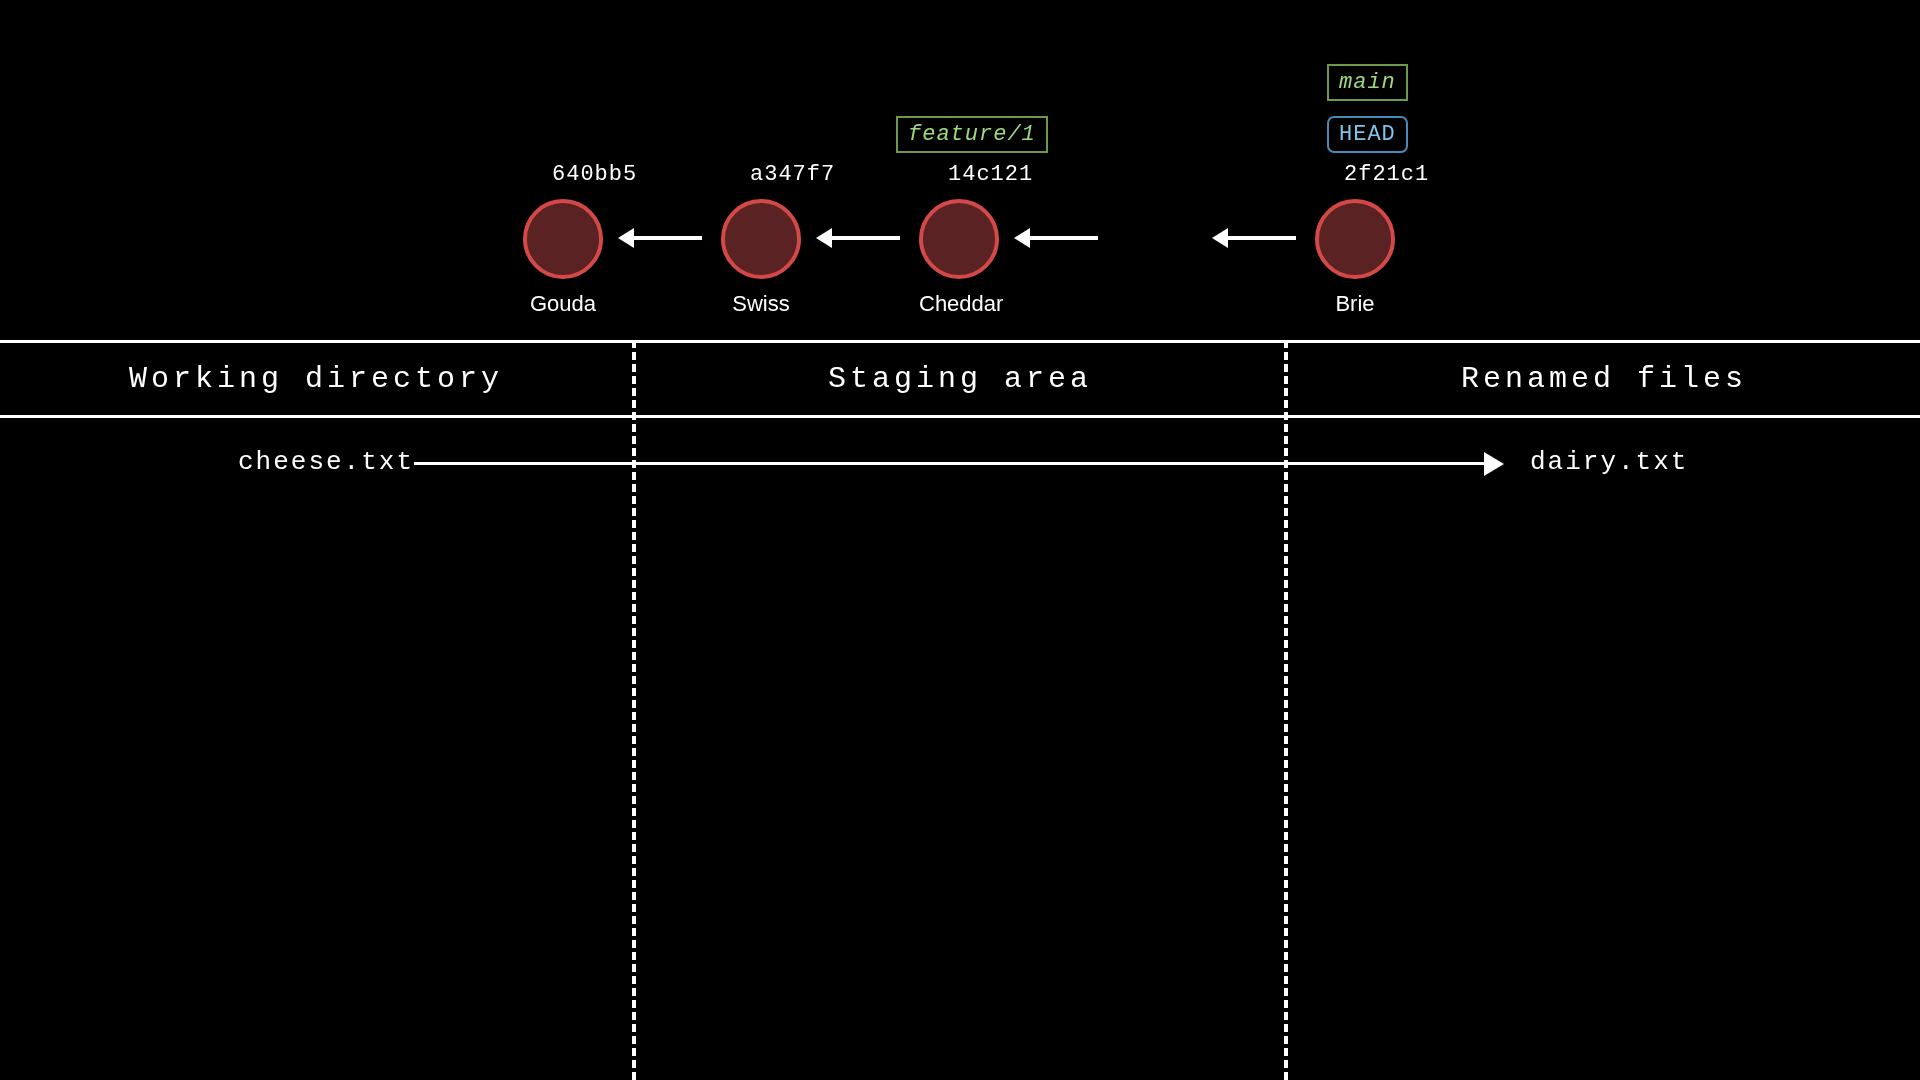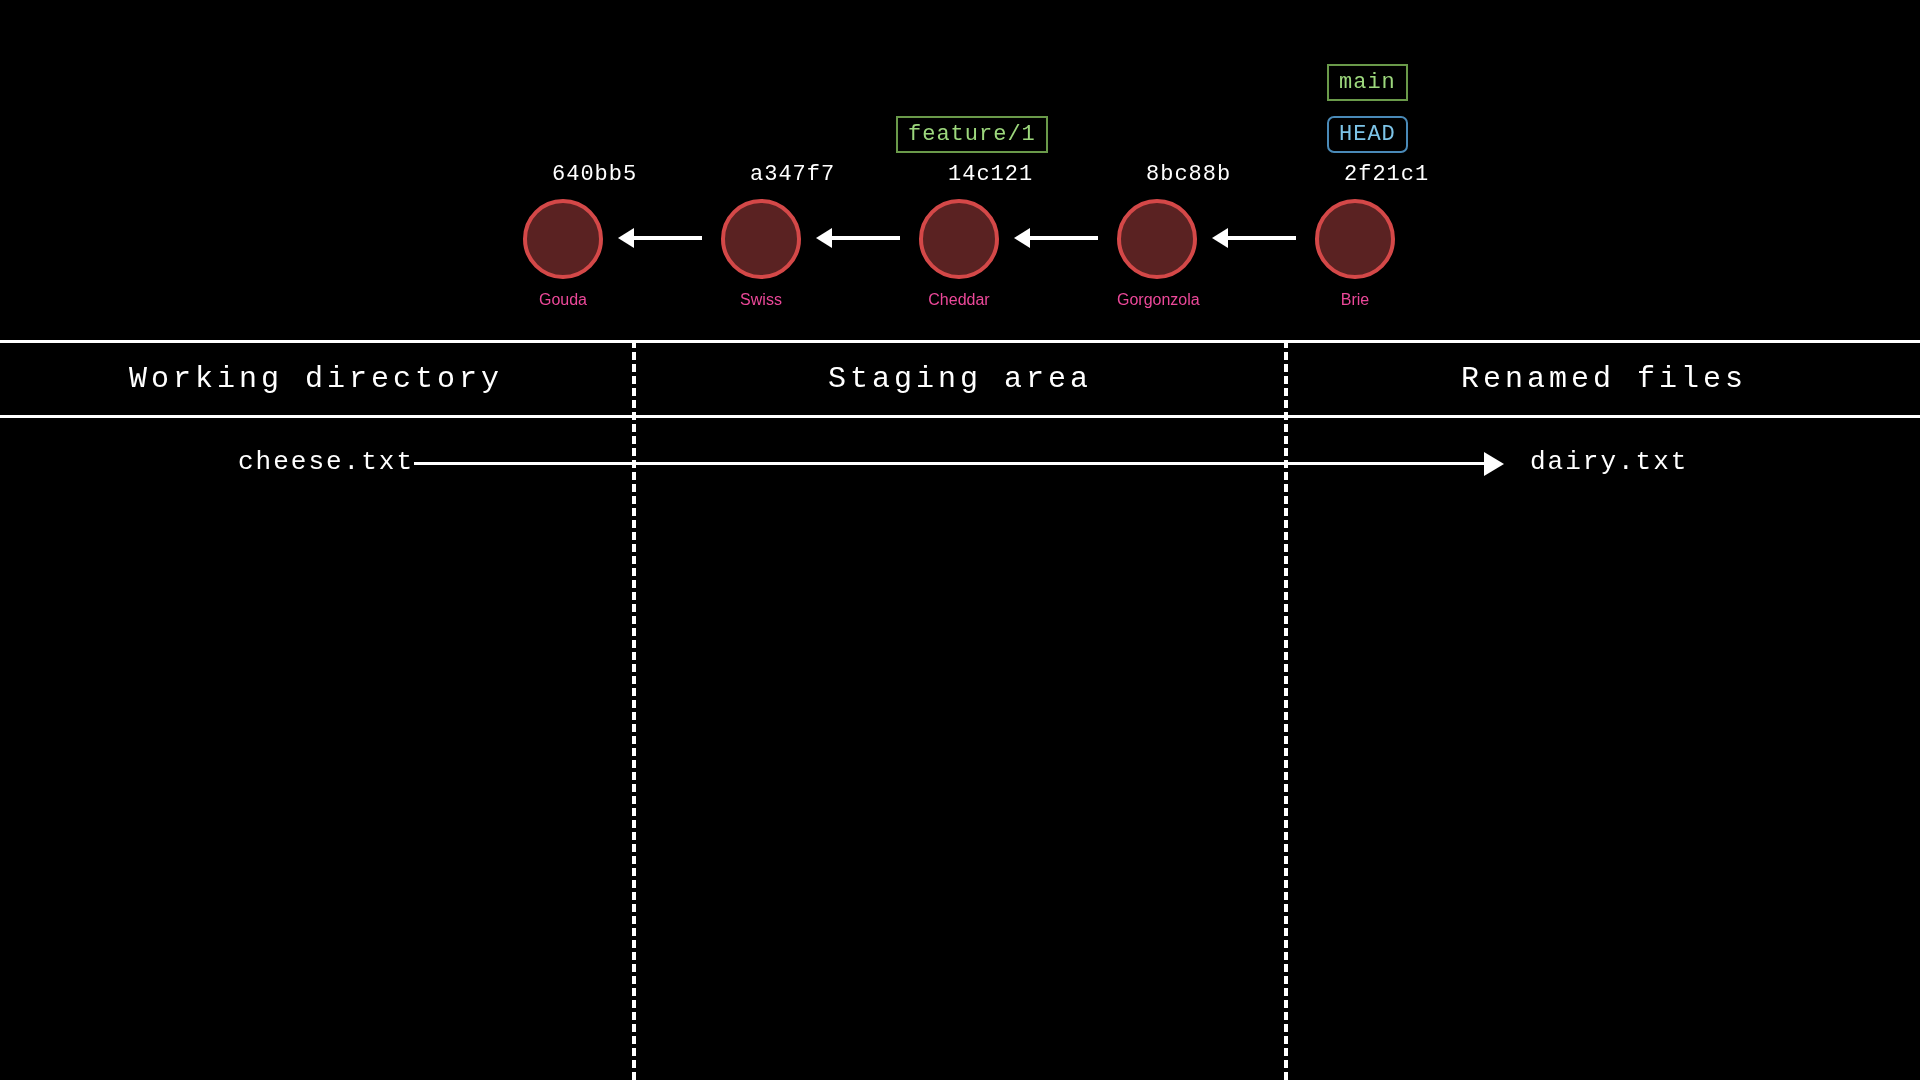--- a/index.html
+++ b/index.html
@@ -33,35 +33,36 @@
   }
   .commit-circle {
     width: 80px;
     height: 80px;
     border-radius: 50%;
     background: #5a2222;
     border: 4px solid #d44848;
     margin: 0 auto 12px auto;
   }
   .commit-msg {
-    font-size: 16px;
-    color: #ec4899;
+    font-size: 22px;
+    color: #ffffff;
     font-family: Arial, sans-serif;
   }
   .ref-tag {
     position: absolute;
     padding: 4px 10px;
     font-size: 22px;
     border: 2px solid;
     background: rgba(0,0,0,0.3);
     letter-spacing: 1px;
   }
   .ref-branch {
     border-color: #6a9a4a;
     color: #9dd87d;
+    font-style: italic;
   }
   .ref-head {
     border-color: #4a8ab8;
     color: #7dc4e8;
     border-radius: 7px;
   }
   .arrow {
     position: absolute;
     height: 4px;
     background: #fff;
@@ -146,25 +147,20 @@
     <div class="commit-circle"></div>
     <div class="commit-msg">Swiss</div>
   </div>
 
   <div class="commit" style="left:919px; top:112px;">
     <div class="commit-hash">14c121</div>
     <div class="commit-circle"></div>
     <div class="commit-msg">Cheddar</div>
   </div>
 
-  <div class="commit" style="left:1117px; top:112px;">
-    <div class="commit-hash">8bc88b</div>
-    <div class="commit-circle"></div>
-    <div class="commit-msg">Gorgonzola</div>
-  </div>
 
   <div class="commit" style="left:1315px; top:112px;">
     <div class="commit-hash">2f21c1</div>
     <div class="commit-circle"></div>
     <div class="commit-msg">Brie</div>
   </div>
 
   <div class="arrow" style="left:632px; top:186px; width:70px;"></div>
   <div class="arrow" style="left:830px; top:186px; width:70px;"></div>
   <div class="arrow" style="left:1028px; top:186px; width:70px;"></div>

